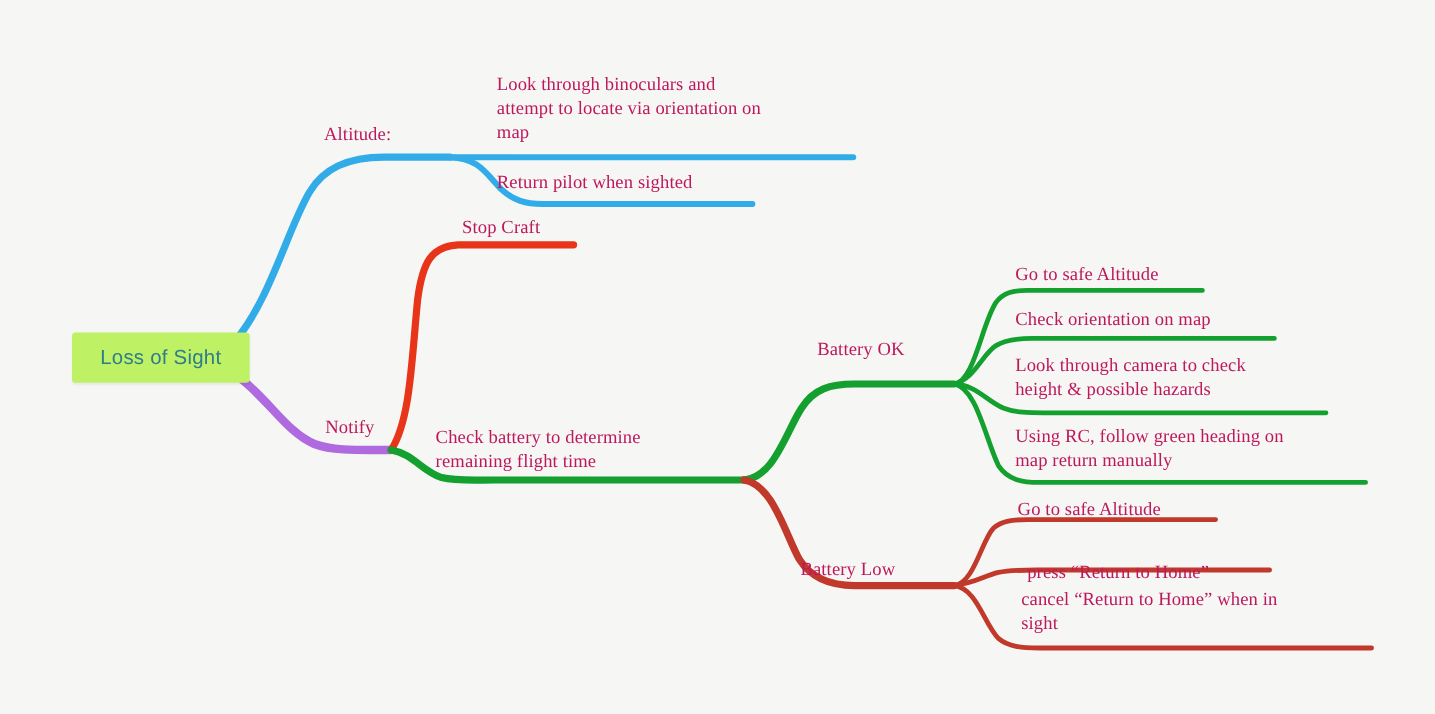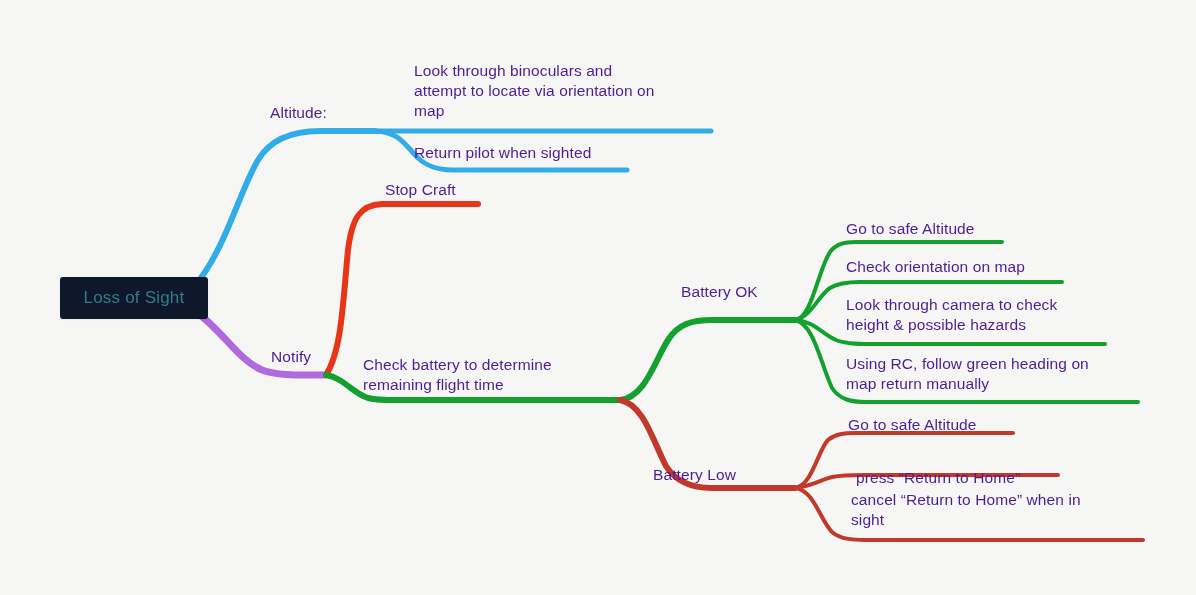--- a/index.html
+++ b/index.html
@@ -20,33 +20,34 @@
     width: 1196px;
     height: 595px;
   }
   .branch-path {
     fill: none;
     stroke-linecap: round;
     stroke-linejoin: round;
   }
   .node-label {
     position: absolute;
-    color: #4c1d95;
+    color: #be185d;
     font-size: 15.5px;
     line-height: 20px;
     white-space: pre-line;
     letter-spacing: 0.1px;
+    font-family: Liberation Serif, serif;
   }
   .root-node {
     position: absolute;
     left: 60px;
     top: 277px;
     width: 148px;
     height: 42px;
-    background: #0f172a;
+    background: #bef264;
     border-radius: 3px;
     box-shadow: 0 1px 2px rgba(0,0,0,0.06);
     display: flex;
     align-items: center;
     justify-content: center;
   }
   .root-node span {
     color: #2f7c8c;
     font-size: 17px;
     letter-spacing: 0.2px;
@@ -108,20 +109,20 @@
 <div class="node-label" style="left:846px; top:219px;">Go to safe Altitude</div>
 
 <div class="node-label" style="left:846px; top:257px;">Check orientation on map</div>
 
 <div class="node-label" style="left:846px; top:295px; width:270px;">Look through camera to check
 height &amp; possible hazards</div>
 
 <div class="node-label" style="left:846px; top:354px; width:300px;">Using RC, follow green heading on
 map return manually</div>
 
-<div class="node-label" style="left:653px; top:465px;">Battery Low</div>
+<div class="node-label" style="left:667px; top:465px;">Battery Low</div>
 
 <div class="node-label" style="left:848px; top:415px;">Go to safe Altitude</div>
 
 <div class="node-label" style="left:856px; top:452px;margin-top:16px;">press “Return to Home”</div>
 
 <div class="node-label" style="left:851px; top:490px; width:290px;">cancel “Return to Home” when in
 sight</div>
 
 </body></html>

